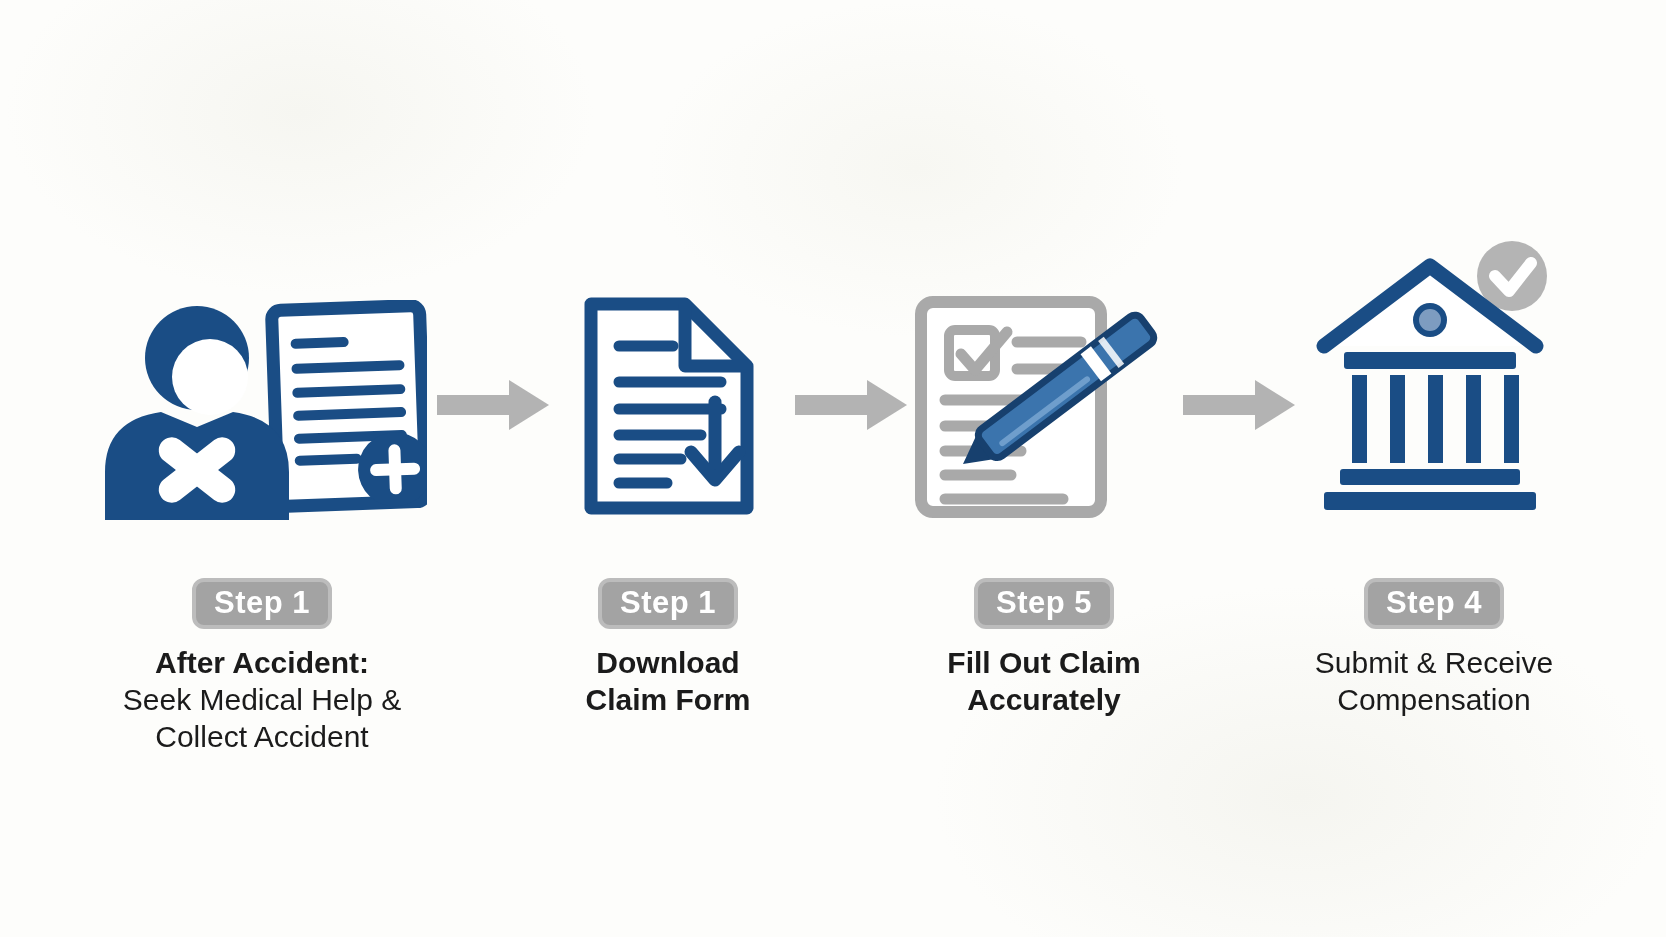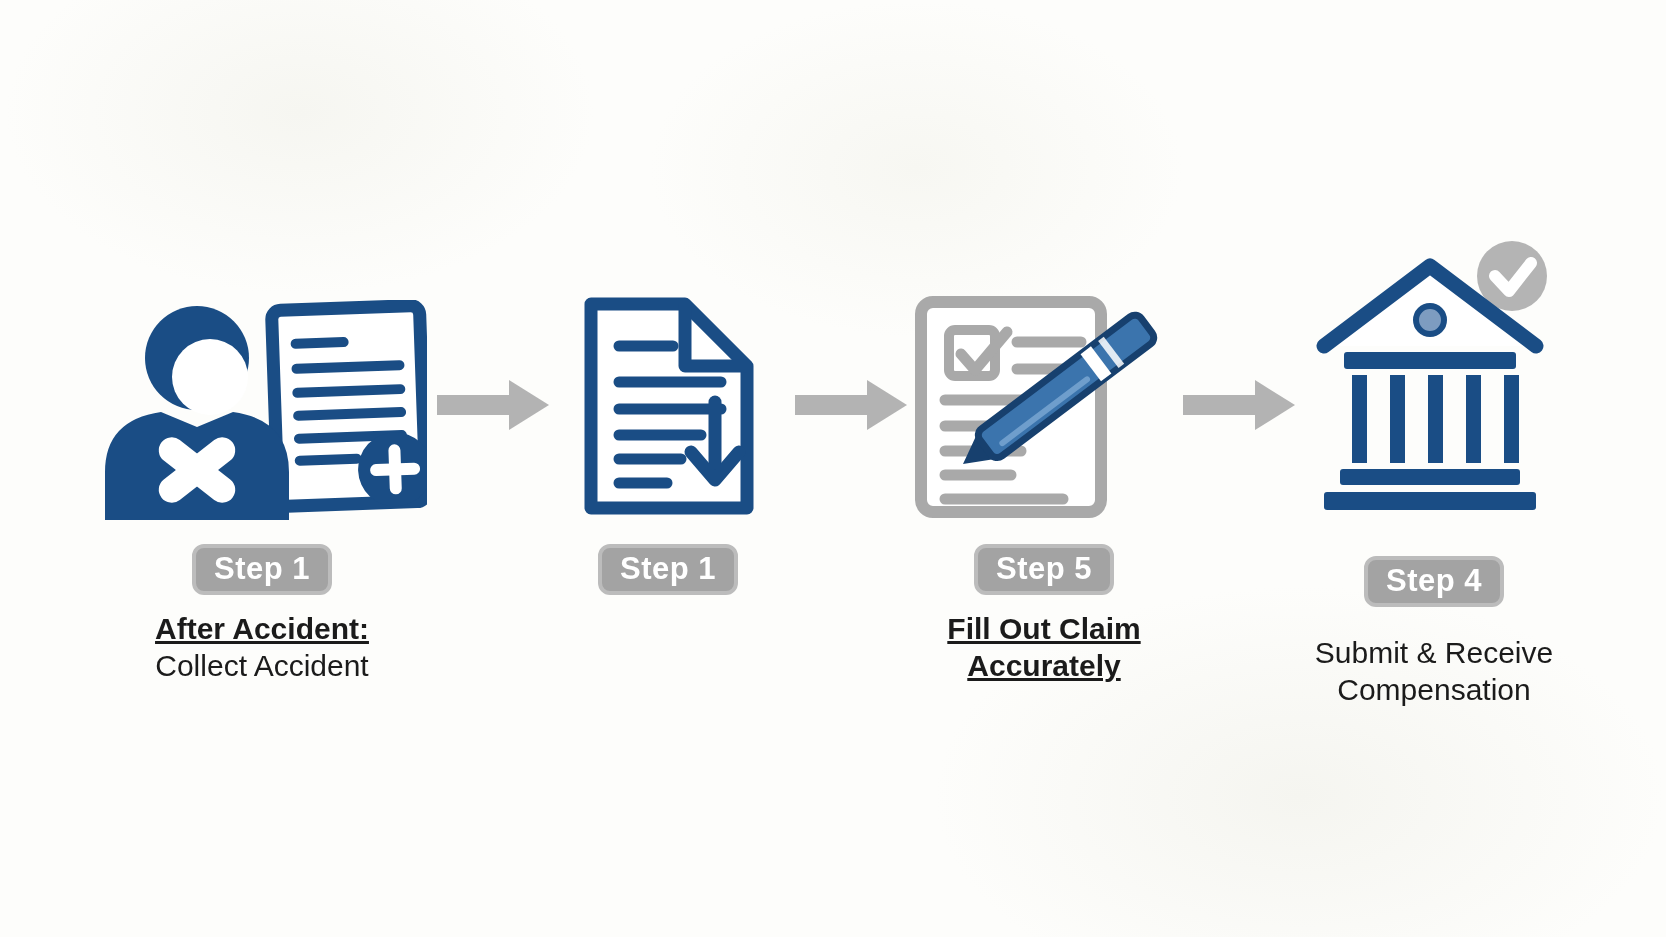--- a/index.html
+++ b/index.html
@@ -8,27 +8,27 @@
     font-family:"Liberation Sans","DejaVu Sans",sans-serif;
     background:
       radial-gradient(420px 260px at 18% 12%, #f6f6f1 0%, rgba(246,246,241,0) 70%),
       radial-gradient(520px 300px at 78% 85%, #f5f5f0 0%, rgba(245,245,240,0) 70%),
       radial-gradient(380px 240px at 55% 18%, #f7f7f2 0%, rgba(247,247,242,0) 70%),
       #fdfdfb;
   }
   .step{position:absolute;width:380px;display:flex;flex-direction:column;align-items:center;}
   .icon-wrap{height:292px;display:flex;align-items:flex-end;justify-content:center;}
   .badge{
-    margin-top:24px;
+    margin-top:58px;
     background:#a3a3a3;border:4px solid #bcbcbc;border-radius:12px;
     color:#ffffff;font-weight:bold;font-size:31px;line-height:31px;
     padding:5px 18px 7px 18px;letter-spacing:.5px;
   }
   .caption{margin-top:15px;text-align:center;color:#1b1b1b;font-size:30px;line-height:37px;}
-  .caption .b{font-weight:bold;text-decoration:underline;}
+  .caption .b{font-weight:bold;}
   .arrow{position:absolute;top:377px;width:112px;height:56px;}
   svg{display:block;}
 </style>
 </head>
 <body>
 
 <div class="step" style="left:72px;top:228px;">
   <div class="icon-wrap">
     <svg width="330" height="220" viewBox="0 0 330 220">
 
@@ -58,20 +58,21 @@
         </g>
         <g transform="rotate(-38)">
           <rect x="-45" y="-13" width="90" height="26" rx="13" fill="#ffffff"></rect>
         </g>
       </g>
     </svg>
   </div>
   <div class="badge">Step 1</div>
   <div class="caption">
     <div class="b">After Accident:</div>
+    <div>Seek Medical Help &amp;</div>
     <div>Collect Accident</div>
   </div>
 </div>
 
 <svg class="arrow" style="left:437px;" viewBox="0 0 112 56">
   <rect x="0" y="18" width="72" height="20" fill="#b3b3b3"></rect>
   <polygon points="72,3 112,28 72,53" fill="#b3b3b3"></polygon>
 </svg>
 
 <div class="step" style="left:478px;top:228px;">
@@ -87,20 +88,24 @@
         <line x1="44" y1="167" x2="106" y2="167"></line>
         <line x1="44" y1="191" x2="92" y2="191"></line>
       </g>
       <g stroke="#1a4d85" stroke-width="13" stroke-linecap="round" stroke-linejoin="round" fill="none">
         <line x1="140" y1="110" x2="140" y2="184"></line>
         <polyline points="116,160 140,188 164,160"></polyline>
       </g>
     </svg>
   </div>
   <div class="badge">Step 1</div>
+  <div class="caption">
+    <div class="b">Download</div>
+    <div class="b">Claim Form</div>
+  </div>
 </div>
 
 <svg class="arrow" style="left:795px;" viewBox="0 0 112 56">
   <rect x="0" y="18" width="72" height="20" fill="#b3b3b3"></rect>
   <polygon points="72,3 112,28 72,53" fill="#b3b3b3"></polygon>
 </svg>
 
 <div class="step" style="left:854px;top:228px;">
   <div class="icon-wrap">
     <svg width="262" height="226" viewBox="0 0 262 226">
@@ -132,21 +137,21 @@
     <div class="b">Fill Out Claim</div>
     <div class="b">Accurately</div>
   </div>
 </div>
 
 <svg class="arrow" style="left:1183px;" viewBox="0 0 112 56">
   <rect x="0" y="18" width="72" height="20" fill="#b3b3b3"></rect>
   <polygon points="72,3 112,28 72,53" fill="#b3b3b3"></polygon>
 </svg>
 
-<div class="step" style="left:1244px;top:228px;gap:12px;">
+<div class="step" style="left:1244px;top:228px;">
   <div class="icon-wrap">
     <svg width="240" height="296" viewBox="0 0 240 296">
 
       <circle cx="198" cy="52" r="35" fill="#b4b4b4"></circle>
       <polyline points="181,52 195,67 217,39" fill="none" stroke="#ffffff" stroke-width="12" stroke-linecap="round" stroke-linejoin="round"></polyline>
 
       <path d="M10,122 L116,42 L222,122" fill="#ffffff" stroke="#1a4d85" stroke-width="15" stroke-linecap="round" stroke-linejoin="round"></path>
       <circle cx="116" cy="96" r="14" fill="#7d9cc0" stroke="#1a4d85" stroke-width="6"></circle>
 
       <rect x="30" y="128" width="172" height="17" rx="3" fill="#1a4d85"></rect>

